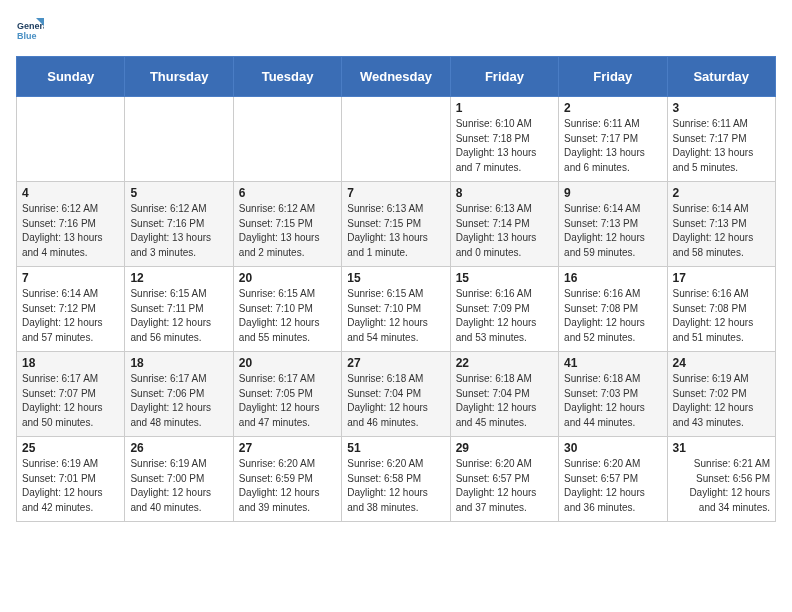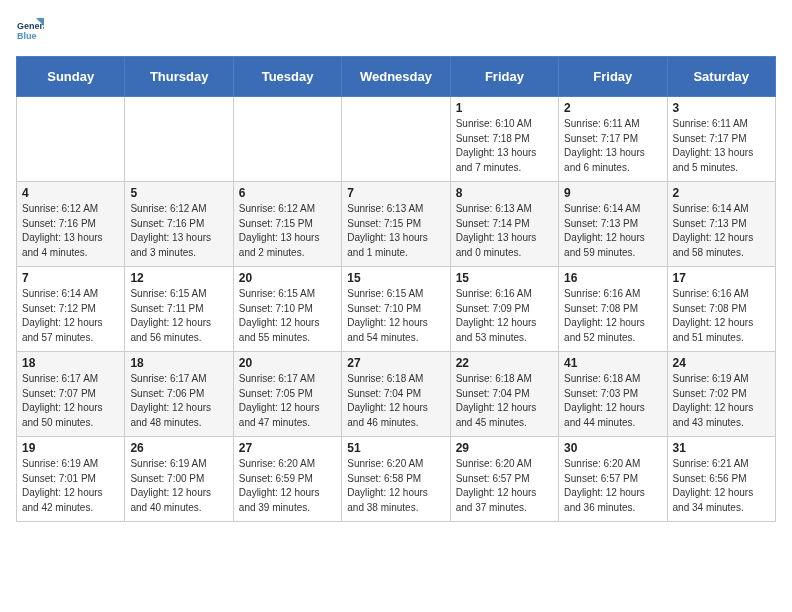--- a/index.html
+++ b/index.html
@@ -292,21 +292,21 @@
         <td>
           <div class="day-number">24</div>
           <div class="day-info" style="white-space: pre-line;">Sunrise: 6:19 AM
 Sunset: 7:02 PM
 Daylight: 12 hours
 and 43 minutes.</div>
         </td>
       </tr>
       <tr>
         <td>
-          <div class="day-number">19</div>
+          <div class="day-number">25</div>
           <div class="day-info" style="white-space: pre-line;">Sunrise: 6:19 AM
 Sunset: 7:01 PM
 Daylight: 12 hours
 and 42 minutes.</div>
         </td>
         <td>
           <div class="day-number">26</div>
           <div class="day-info" style="white-space: pre-line;">Sunrise: 6:19 AM
 Sunset: 7:00 PM
 Daylight: 12 hours
@@ -335,20 +335,20 @@
         </td>
         <td>
           <div class="day-number">30</div>
           <div class="day-info" style="white-space: pre-line;">Sunrise: 6:20 AM
 Sunset: 6:57 PM
 Daylight: 12 hours
 and 36 minutes.</div>
         </td>
         <td>
           <div class="day-number">31</div>
-          <div class="day-info" style="white-space: pre-line;">Sunrise: 6:21 AM
+          <div class="day-info" style="white-space: pre-line; text-align: right;">Sunrise: 6:21 AM
 Sunset: 6:56 PM
 Daylight: 12 hours
 and 34 minutes.</div>
         </td>
       </tr>
     </tbody>
 </table>
 
 </body></html>

